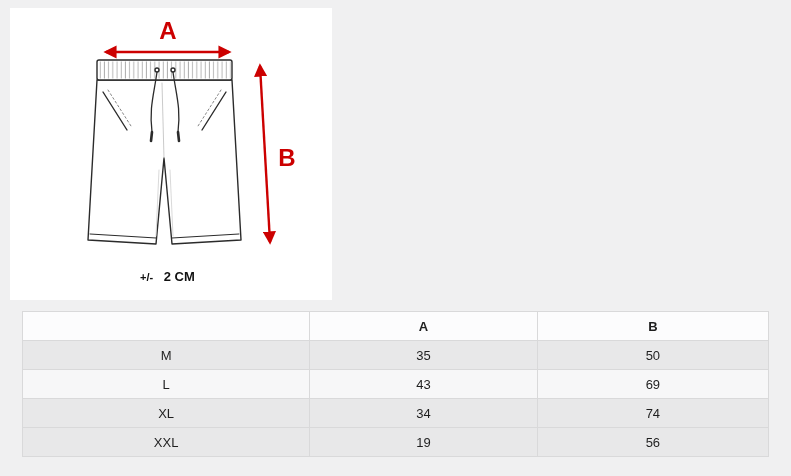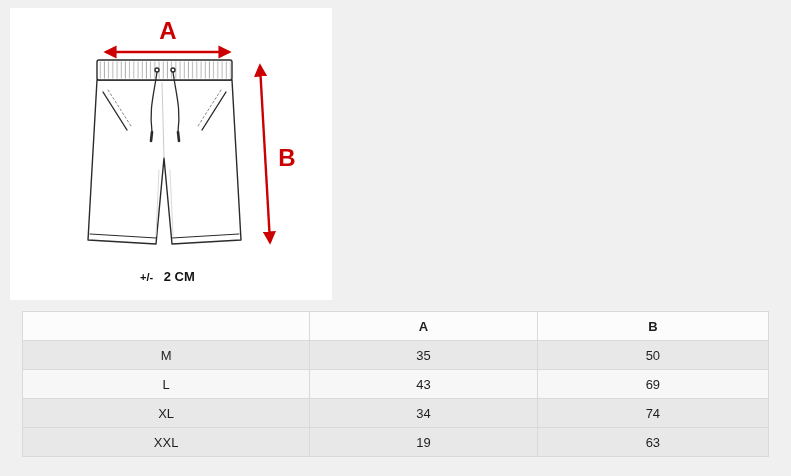--- a/index.html
+++ b/index.html
@@ -136,16 +136,16 @@
       <td>69</td>
     </tr>
     <tr class="row-gray">
       <td>XL</td>
       <td>34</td>
       <td>74</td>
     </tr>
     <tr class="row-gray">
       <td>XXL</td>
       <td>19</td>
-      <td>63</td>
+      <td>56</td>
     </tr>
   </tbody>
 </table>
 
 </body></html>

